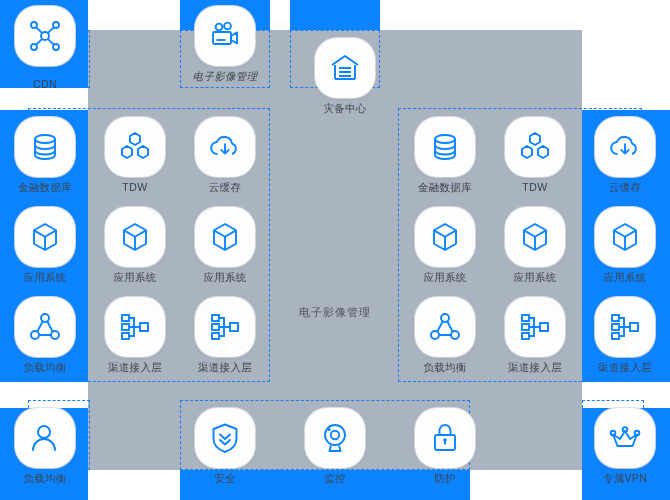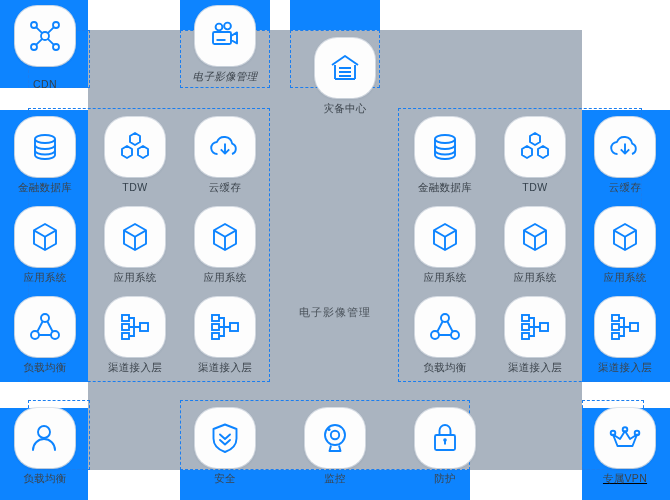--- a/index.html
+++ b/index.html
@@ -370,21 +370,21 @@
         <div class="card">
           <svg width="34" height="34" viewBox="0 0 34 34" fill="none" stroke="#0d84ff" stroke-width="1.9" stroke-linejoin="round">
       <rect x="7" y="14" width="20" height="15" rx="1.5"></rect>
       <path d="M11.5 14V9.5a5.5 5.5 0 1111 0V14"></path>
       <path d="M17 19v4.5"></path>
             <circle cx="17" cy="19" r="1.8" fill="#0d84ff" stroke="none"></circle>
           </svg>
         </div>
         <div class="caption smeared">防护</div>
       </div>
-      <div class="node" style="left: 594px; top: 408px; text-decoration: underline;">
+      <div class="node" style="left: 594px; top: 408px;">
         <div class="card">
           <svg width="34" height="34" viewBox="0 0 34 34" fill="none" stroke="#0d84ff" stroke-width="1.9" stroke-linejoin="round">
       <path d="M5 13.5 9.5 25h15L29 13.5 22 18l-5-8-5 8z"></path>
       <circle cx="5" cy="12" r="2.3"></circle>
             <circle cx="29" cy="12" r="2.3"></circle>
             <circle cx="17" cy="8.5" r="2.3"></circle>
           </svg>
         </div>
         <div class="caption smeared">专属VPN</div>
       </div>

